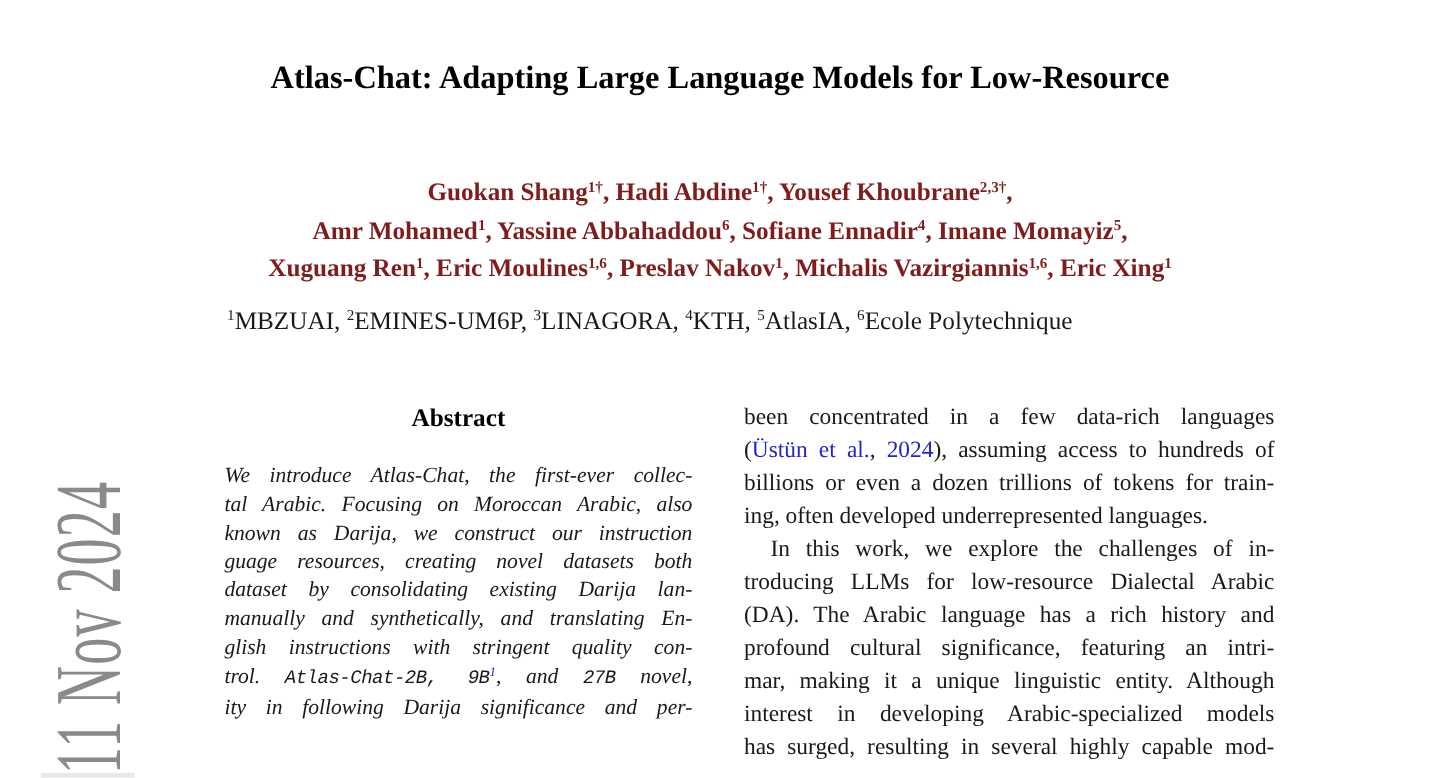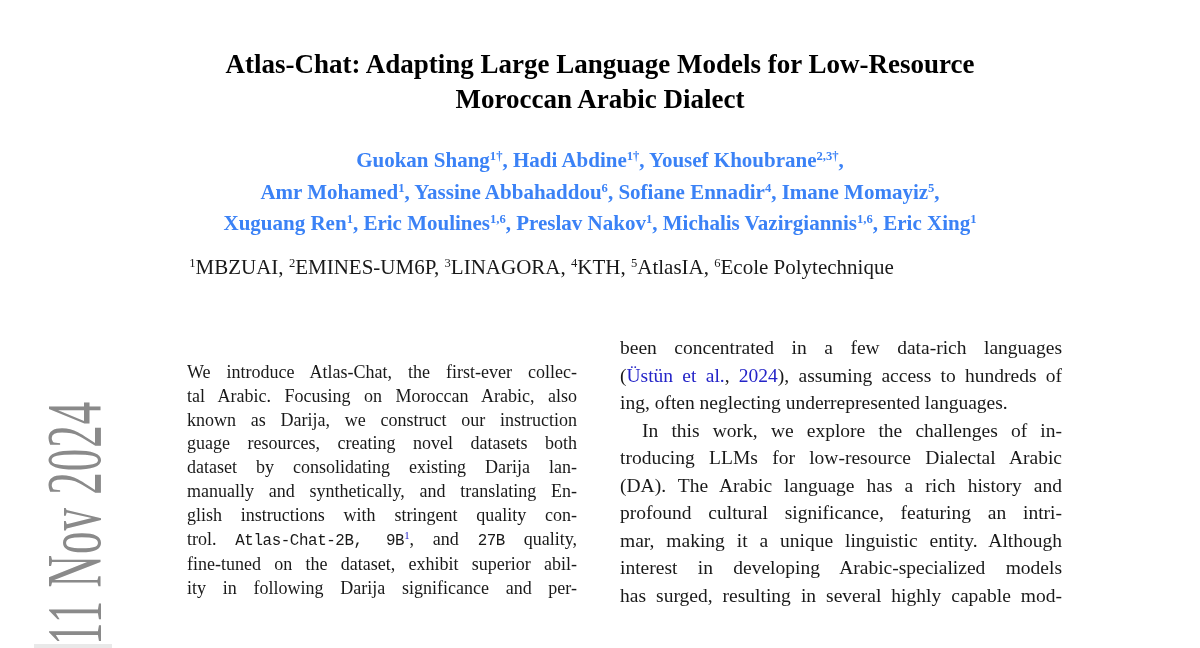--- a/index.html
+++ b/index.html
@@ -36,36 +36,36 @@
   .title {
     position: absolute; top: 47px; left: 0; width: 1200px;
     text-align: center; font-weight: bold; font-size: 27px; line-height: 35px;
     color: #000;
   }
   .title .tl { display: block; }
 
   .authors {
     position: absolute; top: 146px; left: 0; width: 1200px;
     text-align: center; font-weight: bold; font-size: 21px; line-height: 28.5px;
-    color: #3b82f6;
+    color: #7f1d1d;
   }
 
   .affiliations {
     position: absolute; top: 254px; left: 0; width: 1064px;
     text-align: center; font-size: 21px; line-height: 26px; padding-left: 19px;
   }
 
   .col-left  { position: absolute; left: 187px; top: 336px; width: 390px; }
   .col-right { position: absolute; left: 620px; top: 334px; width: 442px; }
 
   .abstract-heading {
     text-align: center; font-weight: bold; font-size: 21px; line-height: 24px;
     color: #000;
   }
-  .abstract-body { margin-top: 25px; }
+  .abstract-body { margin-top: 25px; font-style: italic; }
   .abstract-body .line { font-size: 18px; line-height: 23.8px; }
 
   .col-right .line { font-size: 19.5px; line-height: 27.5px; }
 
   .line {
     white-space: nowrap;
     text-align: justify;
     text-align-last: justify;
   }
   .line.end { text-align-last: left; }
@@ -86,50 +86,50 @@
 </head>
 <body>
 
 <div class="page">
 
   <div class="arxiv-stamp">11 Nov 2024</div>
   <div class="stamp-frag"></div>
 
   <h1 class="title">
     <span class="tl">Atlas-Chat: Adapting Large Language Models for Low-Resource</span>
-    <span class="tl">Moroccan Arabic Dialect</span>
   </h1>
 
   <div class="authors">
     <div><span>Guokan Shang</span><span class="sup">1†</span><span>, Hadi Abdine</span><span class="sup">1†</span><span>, Yousef Khoubrane</span><span class="sup">2,3†</span><span>,</span></div>
     <div><span>Amr Mohamed</span><span class="sup">1</span><span>, Yassine Abbahaddou</span><span class="sup">6</span><span>, Sofiane Ennadir</span><span class="sup">4</span><span>, Imane Momayiz</span><span class="sup">5</span><span>,</span></div>
     <div><span>Xuguang Ren</span><span class="sup">1</span><span>, Eric Moulines</span><span class="sup">1,6</span><span>, Preslav Nakov</span><span class="sup">1</span><span>, Michalis Vazirgiannis</span><span class="sup">1,6</span><span>, Eric Xing</span><span class="sup">1</span></div>
   </div>
 
   <div class="affiliations"><span class="sup">1</span><span>MBZUAI, </span><span class="sup">2</span><span>EMINES-UM6P, </span><span class="sup">3</span><span>LINAGORA, </span><span class="sup">4</span><span>KTH, </span><span class="sup">5</span><span>AtlasIA, </span><span class="sup">6</span><span>Ecole Polytechnique</span></div>
 
   <div class="col-left">
+    <div class="abstract-heading">Abstract</div>
     <div class="abstract-body">
         <div class="line"><span>We introduce Atlas-Chat, the first-ever collec-</span></div>
         <div class="line"><span>tal Arabic. Focusing on Moroccan Arabic, also</span></div>
         <div class="line"><span>known as Darija, we construct our instruction</span></div>
         <div class="line"><span>guage resources, creating novel datasets both</span></div>
         <div class="line"><span>dataset by consolidating existing Darija lan-</span></div>
         <div class="line"><span>manually and synthetically, and translating En-</span></div>
         <div class="line"><span>glish instructions with stringent quality con-</span></div>
-        <div class="line"><span>trol. </span><span class="mono">Atlas-Chat-2B, 9B</span><span class="sup link">1</span><span>, and </span><span class="mono">27B</span><span> quality,</span></div>
-        <div class="line"><span>fine-tuned on the dataset, exhibit superior abil-</span></div>
+        <div class="line"><span>trol. </span><span class="mono">Atlas-Chat-2B, 9B</span><span class="sup link">1</span><span>, and </span><span class="mono">27B</span><span> novel,</span></div>
         <div class="line"><span>ity in following Darija significance and per-</span></div>
       </div>
   </div>
 
   <div class="col-right">
       <div class="line"><span>been concentrated in a few data-rich languages</span></div>
       <div class="line"><span>(</span><span class="link">Üstün et al.</span><span>, </span><span class="link">2024</span><span>), assuming access to hundreds of</span></div>
-      <div class="line end"><span>ing, often neglecting underrepresented languages.</span></div>
+      <div class="line"><span>billions or even a dozen trillions of tokens for train-</span></div>
+      <div class="line end"><span>ing, often developed underrepresented languages.</span></div>
       <div class="line indent"><span>In this work, we explore the challenges of in-</span></div>
       <div class="line"><span>troducing LLMs for low-resource Dialectal Arabic</span></div>
       <div class="line"><span>(DA). The Arabic language has a rich history and</span></div>
       <div class="line"><span>profound cultural significance, featuring an intri-</span></div>
       <div class="line"><span>mar, making it a unique linguistic entity. Although</span></div>
       <div class="line"><span>interest in developing Arabic-specialized models</span></div>
       <div class="line"><span>has surged, resulting in several highly capable mod-</span></div>
     </div>
 
 </div>

